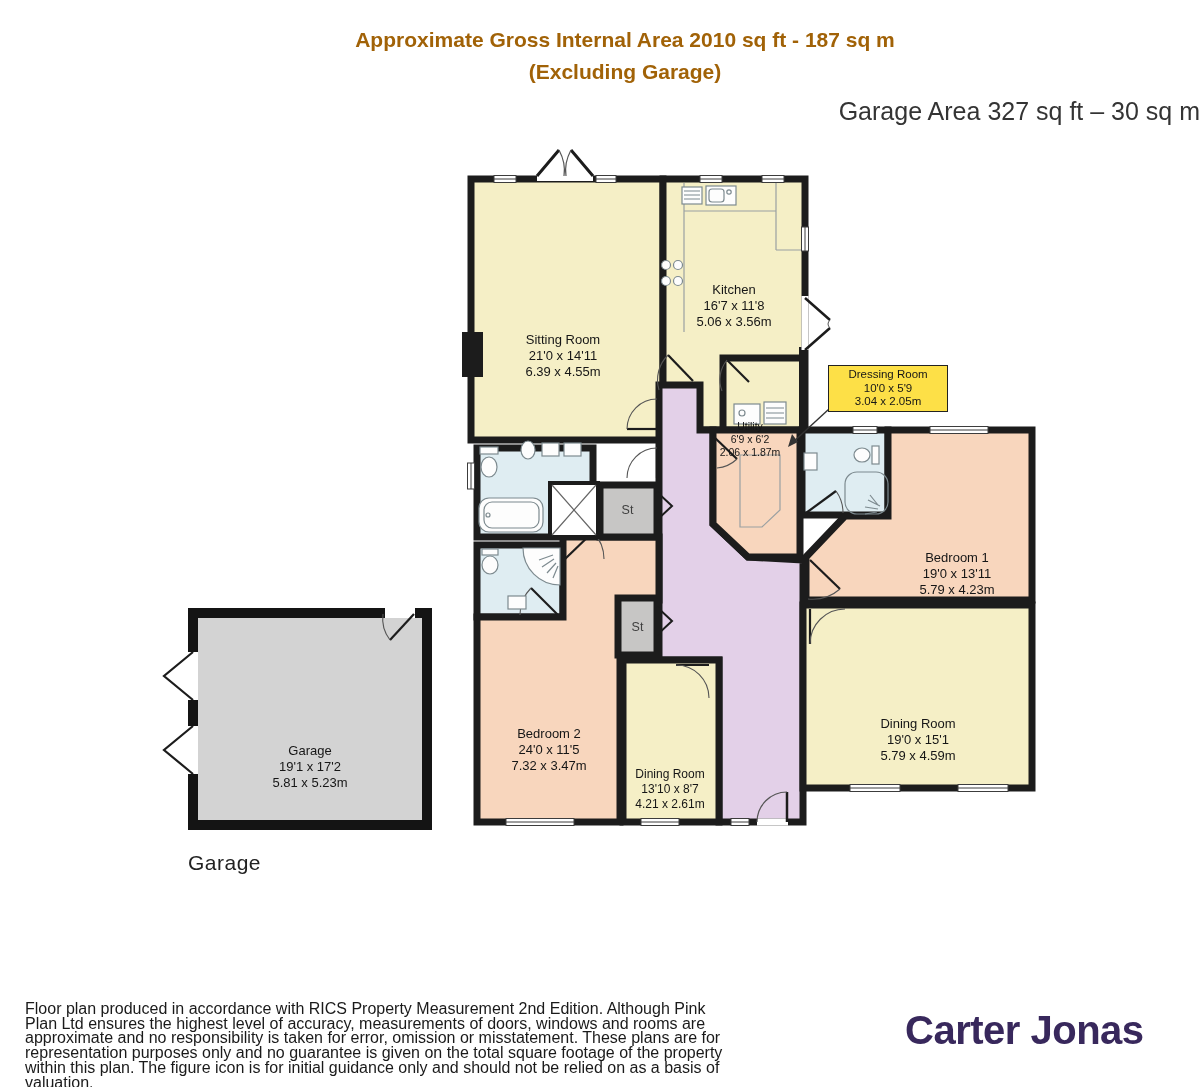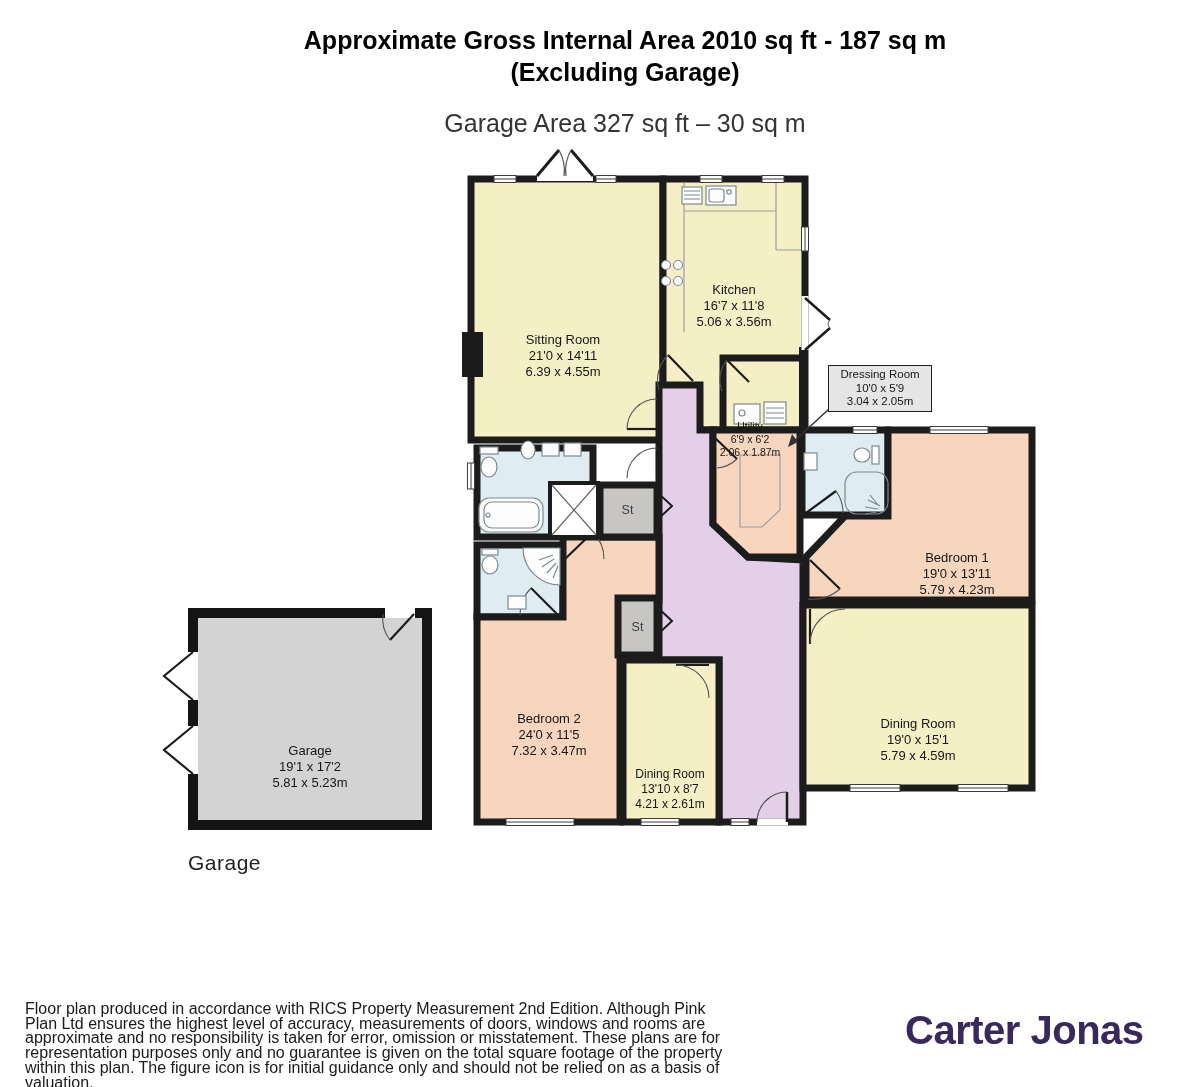--- a/index.html
+++ b/index.html
@@ -4,33 +4,33 @@
 <style>
   html,body{margin:0;padding:0;}
   body{
     width:1200px;height:1087px;background:#ffffff;
     font-family:"Liberation Sans", sans-serif;color:#111;
     position:relative;overflow:hidden;
   }
   .canvas{position:absolute;left:0;top:0;width:1200px;height:1087px;}
   
   .title-block{position:absolute;left:50px;top:24px;width:1150px;text-align:center;}
-  .title-line-bold{font-size:25px;font-weight:bold;line-height:32px;color:#000000;}
-  .title-line-reg{font-size:25px;font-weight:normal;line-height:32px;color:#343434;margin-top:19px;}
+  .title-line-bold{font-size:21px;font-weight:bold;line-height:32px;color:#a16207;}
+  .title-line-reg{font-size:25px;font-weight:normal;line-height:32px;color:#343434;margin-top:7px;text-align:right;}
   
   svg.plan{position:absolute;left:0;top:0;}
   
   .room-label{position:absolute;text-align:center;font-size:13px;line-height:16px;color:#161616;}
   .room-label .rname{white-space:nowrap;margin-top:44px;}
   .room-label.small{font-size:10.5px;line-height:13px;}
   .room-label.mid{font-size:12px;line-height:15px;}
   .st-label{position:absolute;text-align:center;font-size:12.5px;color:#404040;}
-  .callout{position:absolute;left:828px;top:365px;width:94px;background:#e5e5e5;
+  .callout{position:absolute;left:828px;top:365px;width:94px;background:#fde047;
     border:1.5px solid #222;text-align:center;font-size:11.5px;line-height:13.5px;
-    padding:2px 4px;color:#161616;}
+    padding:2px 12px;color:#161616;}
   .garage-caption{position:absolute;left:188px;top:851px;font-size:21px;color:#222;letter-spacing:0.5px;}
   
   .disclaimer{position:absolute;left:25px;top:1002px;width:700px;font-size:16px;line-height:14.7px;color:#1a1a1a;}
   .brand{position:absolute;left:905px;top:1008px;width:280px;font-size:40px;font-weight:600;
     color:#38285c;letter-spacing:-0.5px;}
 </style>
 </head>
 <body>
 
 <div class="canvas">
@@ -222,21 +222,21 @@
   <div class="room-label" style="left:882px;top:506px;width:150px;">
     <div class="rname">Bedroom 1</div>
     <div>19'0 x 13'11</div>
     <div>5.79 x 4.23m</div>
   </div>
   <div class="room-label" style="left:818px;top:672px;width:200px;">
     <div class="rname">Dining Room</div>
     <div>19'0 x 15'1</div>
     <div>5.79 x 4.59m</div>
   </div>
-  <div class="room-label" style="left:478px;top:667px;width:142px;text-align:center;">
+  <div class="room-label" style="left:478px;top:682px;width:142px;text-align:center;">
     <div class="rname">Bedroom 2</div>
     <div>24'0 x 11'5</div>
     <div>7.32 x 3.47m</div>
   </div>
   <div class="room-label mid" style="left:622px;top:723px;width:96px;">
     <div class="rname">Dining Room</div>
     <div>13'10 x 8'7</div>
     <div>4.21 x 2.61m</div>
   </div>
   <div class="room-label" style="left:210px;top:699px;width:200px;">

